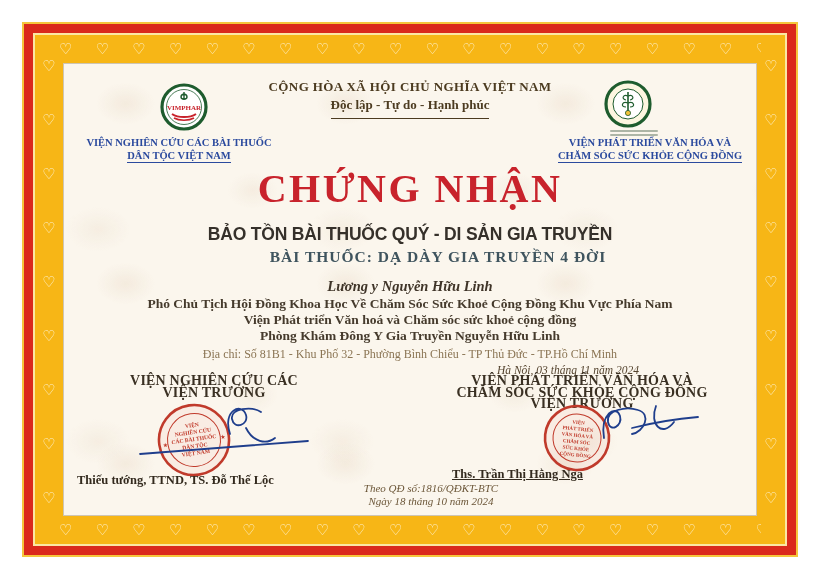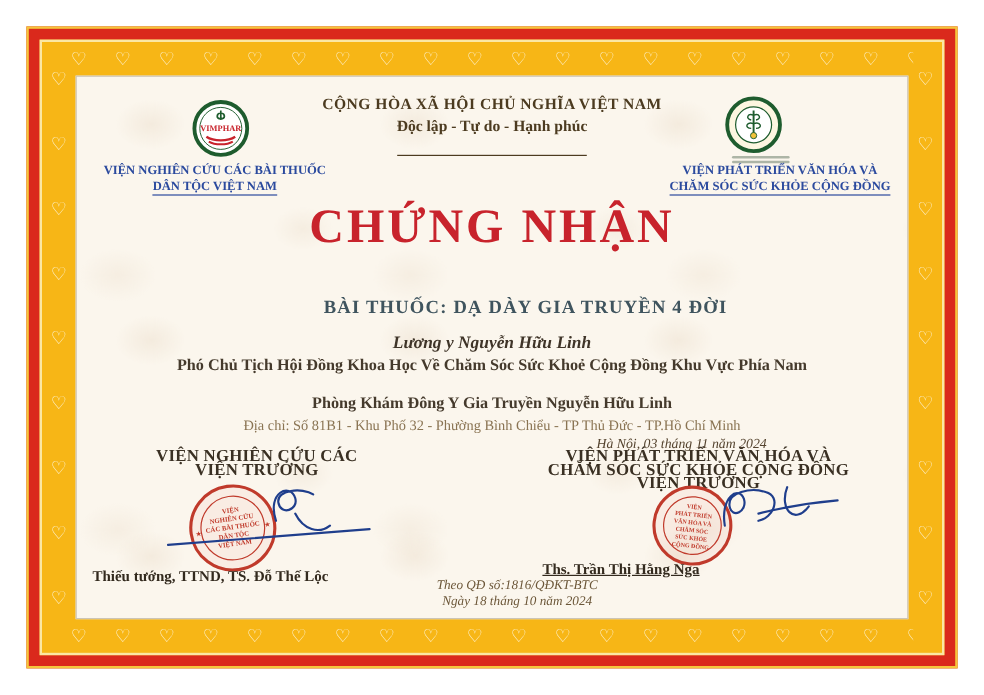--- a/index.html
+++ b/index.html
@@ -20,21 +20,21 @@
     background-image:
       radial-gradient(ellipse 42px 30px at 28% 22%, rgba(214,190,160,0.20), transparent 70%),
       radial-gradient(ellipse 36px 26px at 72% 62%, rgba(214,190,160,0.16), transparent 70%),
       radial-gradient(ellipse 46px 32px at 14% 78%, rgba(214,190,160,0.15), transparent 70%);
     background-size:220px 180px,262px 204px,244px 212px;}
   .abs{position:absolute;}
   .ctr{width:100%;text-align:center;}
   
   .nat-title{font-size:13px;font-weight:bold;color:#4c3b20;letter-spacing:.4px;}
   .nat-motto{font-size:13px;font-weight:bold;color:#4c3b20;}
-  .nat-motto span{border-bottom:1.5px solid #4c3b20;padding-bottom:17px;}
+  .nat-motto span{border-bottom:1.5px solid #4c3b20;padding-bottom:6px;}
   .org-blue{font-size:10.5px;line-height:13px;font-weight:bold;color:#2b4a9e;text-align:center;}
   .org-blue .u{border-bottom:1.2px solid #2b4a9e;padding-bottom:.5px;}
   .caption-bar{height:2px;background:rgba(95,115,95,.5);margin:2px 6px;border-radius:1px;}
   
   .main-title{font-size:40px;font-weight:bold;color:#c8232c;letter-spacing:2.5px;}
   .subtitle1{font-family:"Liberation Sans",sans-serif;font-size:17.5px;font-weight:800;
              color:#35302a;letter-spacing:-0.2px;}
   .subtitle2{font-size:15.5px;font-weight:bold;color:#3f545e;letter-spacing:1px;}
   
   .rec-name{font-size:14.5px;font-weight:bold;font-style:italic;color:#3f3428;}
@@ -99,24 +99,26 @@
         </div>
 
         <div class="abs org-blue" style="left:466px;top:72px;width:240px;">
           <div>VIỆN PHÁT TRIỂN VĂN HÓA VÀ</div>
           <div>
             <span class="u">CHĂM SÓC SỨC KHỎE CỘNG ĐỒNG</span>
           </div>
         </div>
 
         <div class="abs ctr main-title" style="top:101px;">CHỨNG NHẬN</div>
+        <div class="abs ctr subtitle1" style="top:160px;">BẢO TỒN BÀI THUỐC QUÝ - DI SẢN GIA TRUYỀN</div>
         <div class="abs ctr subtitle2" style="top:184px;padding-left:28px;">BÀI THUỐC: DẠ DÀY GIA TRUYỀN 4 ĐỜI</div>
 
         <div class="abs ctr rec-name" style="top:214px;">Lương y Nguyễn Hữu Linh</div>
         <div class="abs ctr rec-line" style="top:232px;">Phó Chủ Tịch Hội Đồng Khoa Học Về Chăm Sóc Sức Khoẻ Cộng Đồng Khu Vực Phía Nam</div>
+        <div class="abs ctr rec-line" style="top:248px;">Viện Phát triển Văn hoá và Chăm sóc sức khoẻ cộng đồng</div>
         <div class="abs ctr rec-line" style="top:264px;">Phòng Khám Đông Y Gia Truyền Nguyễn Hữu Linh</div>
         <div class="abs ctr rec-addr" style="top:283px;">Địa chỉ: Số 81B1 - Khu Phố 32 - Phường Bình Chiểu - TP Thủ Đức - TP.Hồ Chí Minh</div>
 
         <div class="abs date-line" style="left:374px;top:300px;width:260px;font-family:Liberation Serif, serif;">Hà Nội,  03 tháng 11 năm 2024</div>
 
         <div class="abs sig-org" style="left:20px;top:311px;width:260px;">
           <div>VIỆN NGHIÊN CỨU CÁC</div>
           <div>VIỆN TRƯỞNG</div>
         </div>
         <div class="abs sig-org" style="left:388px;top:311px;width:260px;">

